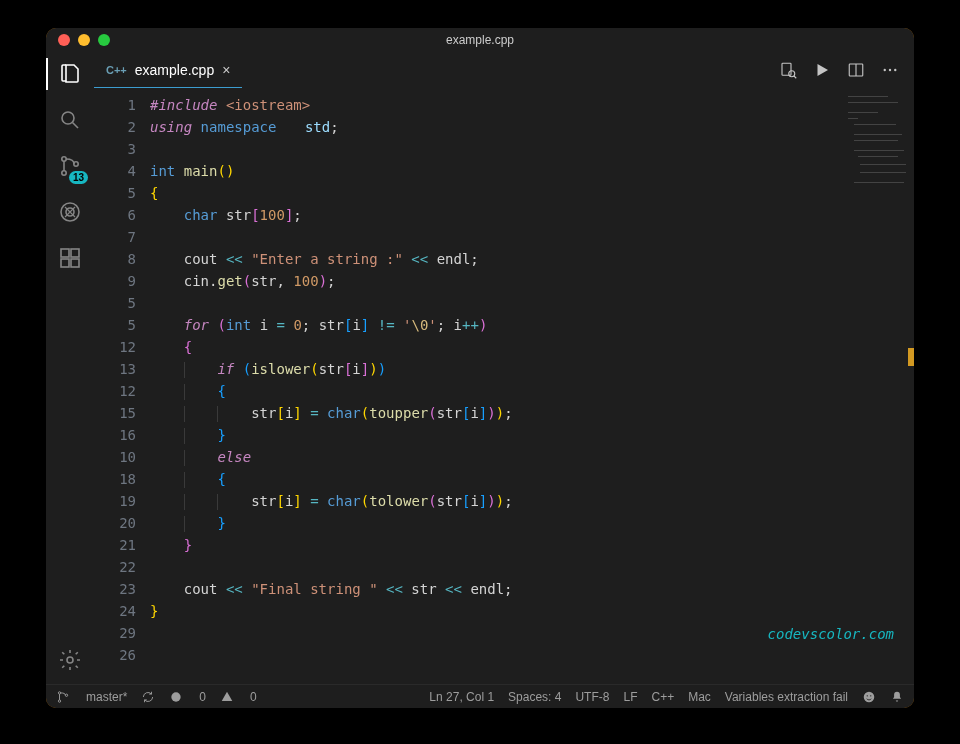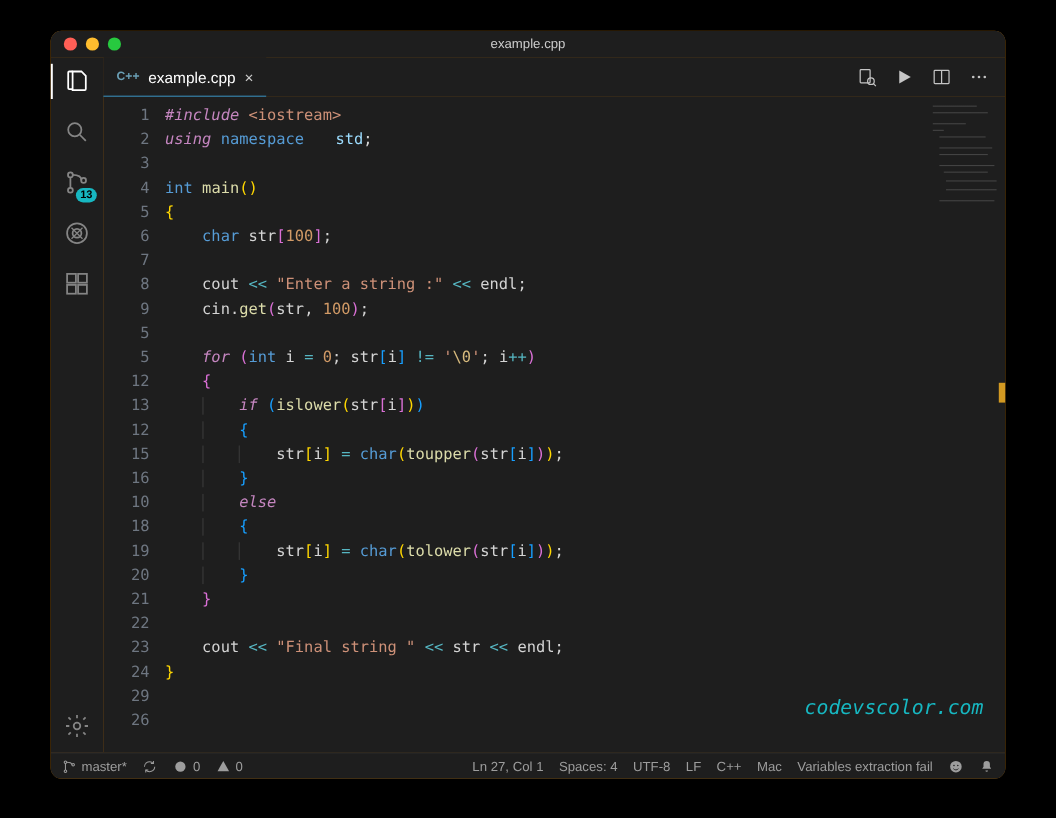--- a/index.html
+++ b/index.html
@@ -48,39 +48,39 @@
     linear-gradient(#888,#888) 6px 30px/42px 1px no-repeat,
     linear-gradient(#888,#888) 6px 40px/48px 1px no-repeat,
     linear-gradient(#888,#888) 6px 46px/44px 1px no-repeat,
     linear-gradient(#888,#888) 6px 56px/50px 1px no-repeat,
     linear-gradient(#888,#888) 10px 62px/40px 1px no-repeat,
     linear-gradient(#888,#888) 12px 70px/46px 1px no-repeat,
     linear-gradient(#888,#888) 12px 78px/46px 1px no-repeat,
     linear-gradient(#888,#888) 6px 88px/50px 1px no-repeat;
   }
   .overview-mark{position:absolute;right:0;top:260px;width:6px;height:18px;background:#d29922;}
-  .watermark{position:absolute;right:20px;bottom:30px;color:#17b7c1;font-style:italic;font-family:Menlo,monospace;font-size:18px;text-align:right;}
+  .watermark{position:absolute;right:20px;bottom:42px;color:#17b7c1;font-style:italic;font-family:Menlo,monospace;font-size:14px;text-align:right;}
   
   .kw{color:#c586c0;font-style:italic;}
   .type{color:#569cd6;}
   .fn{color:#dcdcaa;}
   .str{color:#ce9178;}
   .num{color:#d19a66;}
   .esc{color:#d7ba7d;}
   .op{color:#56b6c2;}
   .id{color:#d4d4d4;}
   .var{color:#9cdcfe;margin-left:20px;}
   .brace{color:#ffd700;}
   .brace2{color:#da70d6;}
   .brace3{color:#179fff;}
   .punct{color:#d4d4d4;}
   
   .statusbar{height:24px;background:#1e1e1e;border-top:1px solid #2a2a2a;display:flex;align-items:center;color:#9d9d9d;font-size:12px;padding:0 10px;gap:14px;}
   .statusbar .grow{flex:1;}
-  .statusbar .item{display:flex;align-items:center;gap:4px;cursor:pointer;}
+  .statusbar .item{display:flex;align-items:center;gap:16px;cursor:pointer;}
   .statusbar svg{width:14px;height:14px;stroke:currentColor;fill:none;stroke-width:1.6;}
   .statusbar .icon-fill svg{fill:currentColor;stroke:none;}
 </style>
 </head>
 <body>
 
 <div class="window">
 
   <div class="titlebar">
     <div class="traffic">

